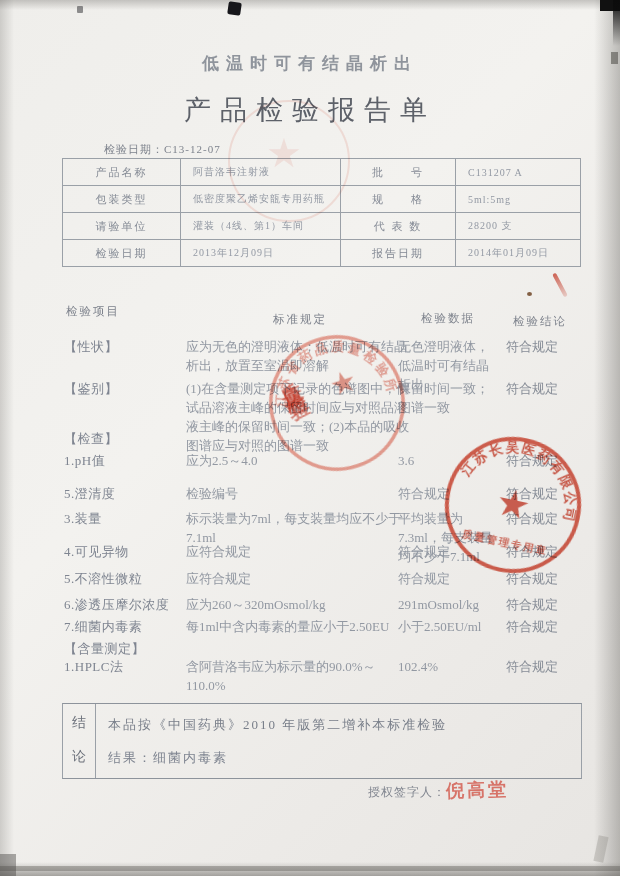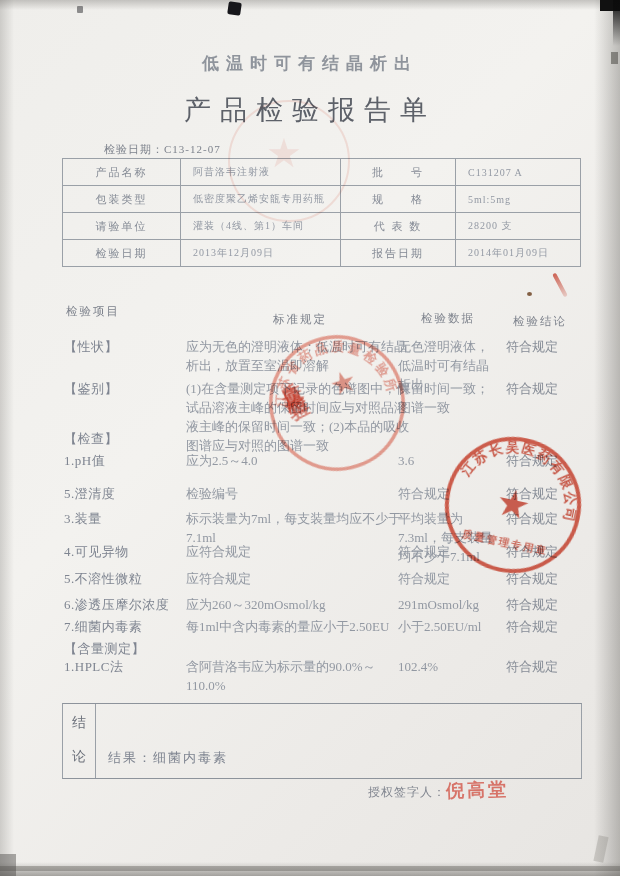--- a/index.html
+++ b/index.html
@@ -212,20 +212,21 @@
       <div class="c-std">含阿昔洛韦应为标示量的90.0%～110.0%</div>
       <div class="c-data">102.4%</div>
       <div class="c-concl">符合规定</div>
     </div>
 
     <div class="concl-box">
       <div class="concl-label">
         <span class="cch1">结</span>
         <span class="cch2">论</span>
       </div>
+      <div class="concl-line1">本品按《中国药典》2010 年版第二增补本标准检验</div>
       <div class="concl-line2">结果：细菌内毒素</div>
     </div>
 
     <div class="signoff-label">授权签字人：</div>
     <div class="signoff-name">倪高堂</div>
   </div>
 
   <div class="stamp seal-c">
     <span>★</span>
   </div>

